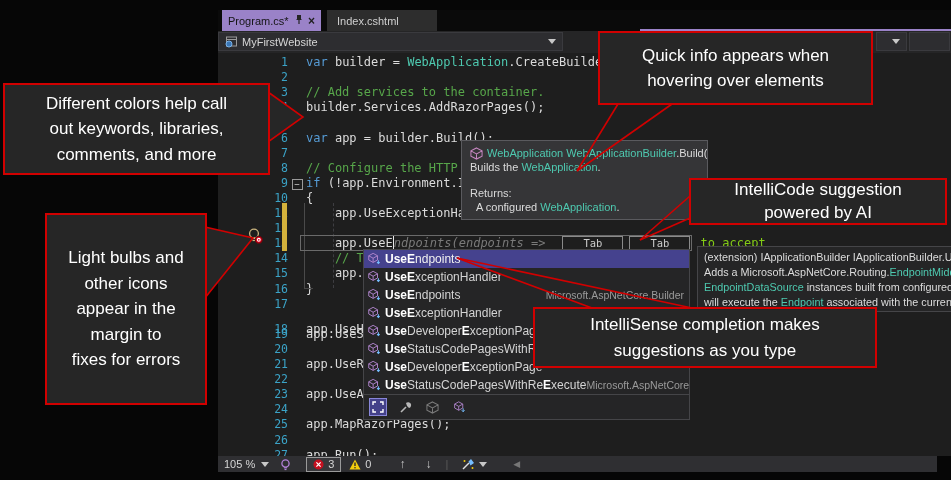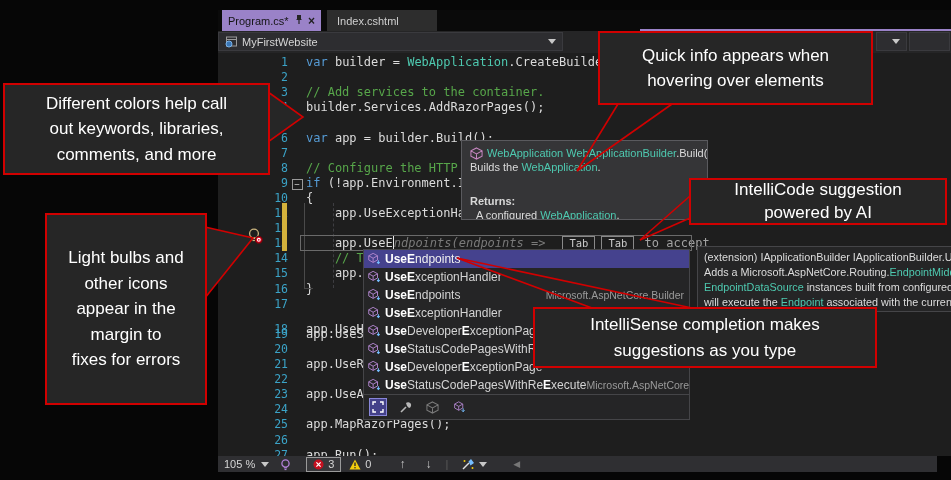--- a/index.html
+++ b/index.html
@@ -29,37 +29,37 @@
   .cl{position:absolute;left:0;height:15.1px;line-height:15.1px;display:flex;white-space:pre;
       font-family:"DejaVu Sans Mono",monospace;font-size:12px;}
   .ln{width:70px;text-align:right;color:#3ba3c7;font-size:11.5px;flex:none;}
   .fold{width:18px;flex:none;text-align:center;}
   .fold-mark{display:inline-block;width:9px;height:9px;border:1px solid #9a9a9a;color:#cccccc;font-size:9px;
              line-height:8px;text-align:center;margin-top:2px;background:#1e1e1e;}
   .tk-kw{color:#569cd6;} .tk-ty{color:#4ec9b0;} .tk-cm{color:#57a64a;} .tk-pl{color:#dcdcdc;}
   .tk-gh{color:#7a7a7a;font-style:italic;}
   .tk-caret{border-left:1px solid #e8e8e8;}
   .hintwrap{margin-left:14px;color:#c2c2c2;}
-  .tabchip{display:inline-block;border:1px solid #8a8a8a;padding:0 6px;margin:0 3px;color:#cccccc;
+  .tabchip{display:inline-block;border:1px solid #8a8a8a;padding:0 20px;margin:0 3px;color:#cccccc;
            font-size:10.5px;line-height:12px;height:12px;}
-  .hinttext{color:#a3a3a3;}
+  .hinttext{color:#84cc16;}
   .guide-v{position:absolute;width:1px;background:#4a4a4a;}
   .guide-h{position:absolute;height:1px;background:#4a4a4a;}
   .guide-dash{position:absolute;width:0;border-left:1px dashed #3e3e42;}
   .changebar{position:absolute;left:64px;top:150px;width:5px;height:48px;background:#d4b23c;}
   .bulb{position:absolute;left:28px;top:174px;width:18px;height:18px;}
   .line13-box{position:absolute;left:82px;top:182px;width:392px;height:16px;border:1px solid #6a6a6a;box-sizing:border-box;}
 
   
   .quickinfo{position:absolute;left:461px;top:140px;width:247px;height:80px;background:#353537;border:1px solid #5a5a5e;
              box-sizing:border-box;z-index:30;padding:5px 8px;font-size:11px;color:#d8d8d8;line-height:14px;overflow:hidden;}
   .qi-sig{display:flex;align-items:center;white-space:nowrap;}
   .qi-sig svg{margin-right:4px;flex:none;}
   .qi-row{white-space:nowrap;}
-  .qi-returns{margin-top:20px;color:#d8d8d8;font-weight:bold;}
+  .qi-returns{margin-top:12px;color:#d8d8d8;}
   .qi-indent{padding-left:6px;white-space:nowrap;}
 
   
   .complist{position:absolute;left:363px;top:249px;width:327px;height:171px;background:#252526;border:1px solid #454548;
             box-sizing:border-box;z-index:25;}
   .comp-row{height:18px;display:flex;align-items:center;font-size:12px;color:#d4d4d4;white-space:nowrap;overflow:hidden;}
   .comp-row svg{margin:0 4px 0 3px;flex:none;}
   .comp-sel{background:#45428e;color:#f0f0f0;}
   .cb{font-weight:bold;color:#ffffff;}
   .comp-ns{margin-left:auto;color:#9a9a9a;font-size:10.5px;padding-right:5px;}

